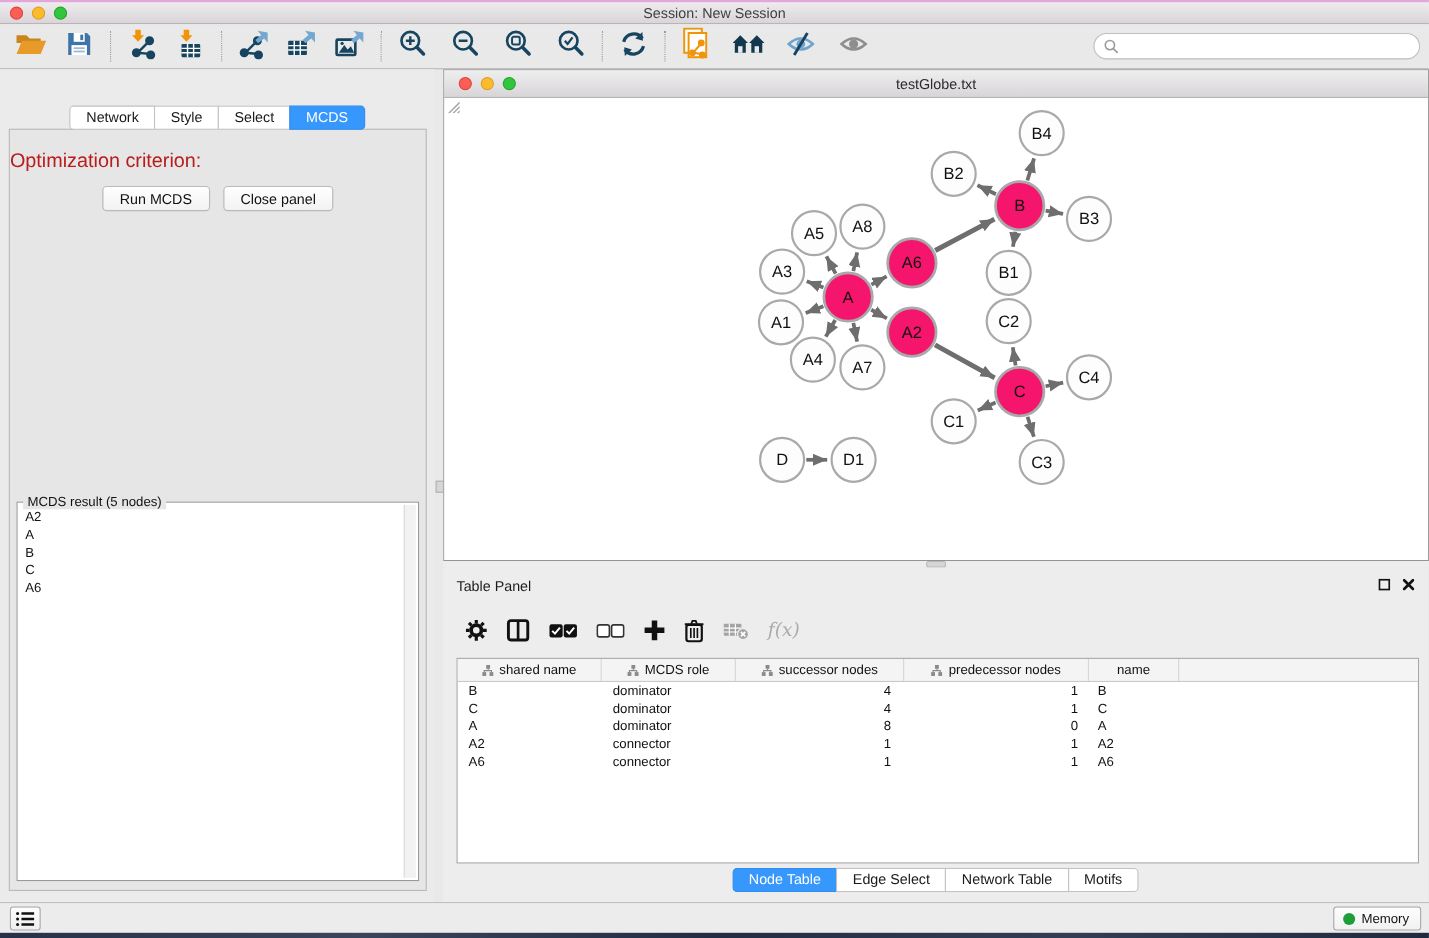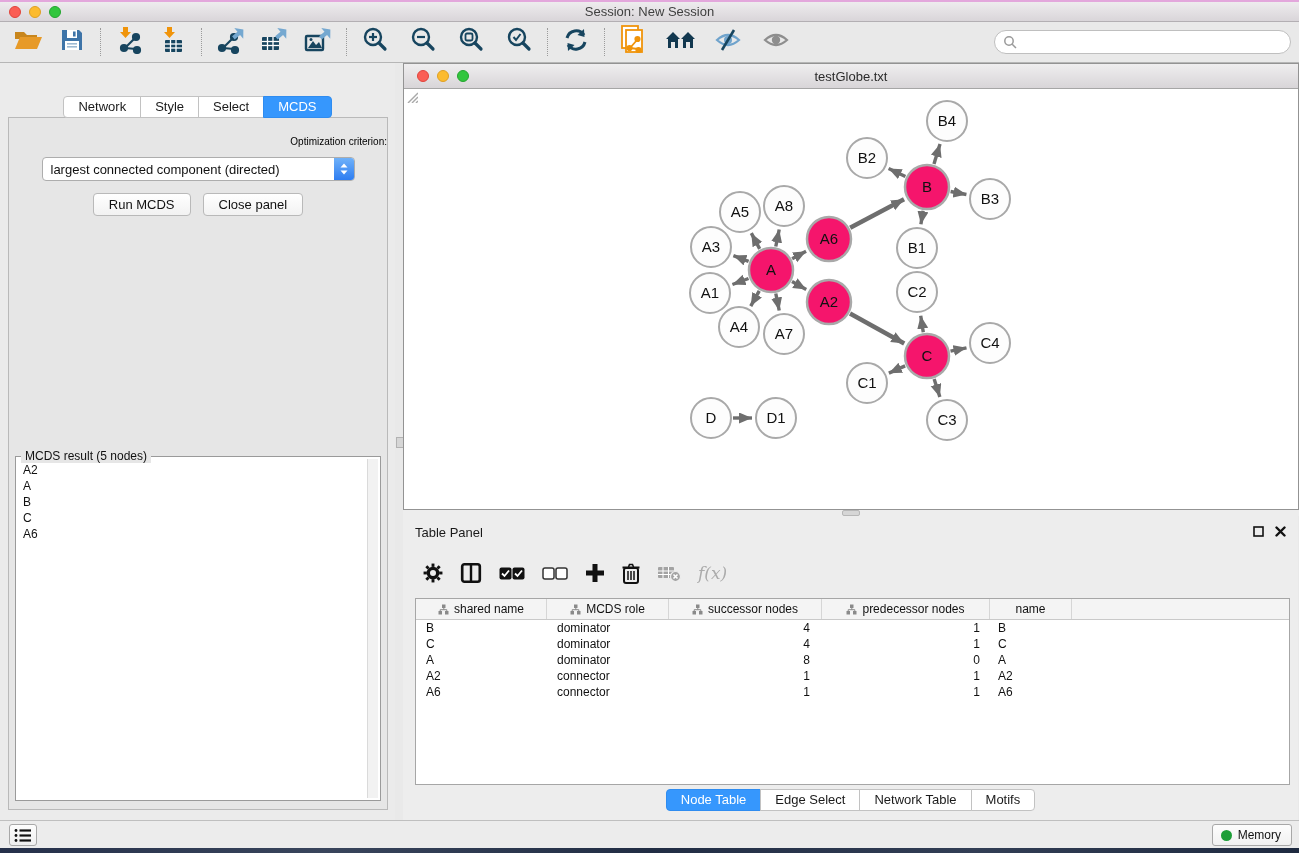--- a/index.html
+++ b/index.html
@@ -35,21 +35,21 @@
   .panel-title { position:absolute; left:10px; top:9px; font-size:13px; color:#1A1A1A; }
   .win-btns { position:absolute; right:12px; top:10px; display:flex; gap:11px; align-items:center; }
   .cp-tabs { position:absolute; top:33px; left:0; right:0; display:flex; justify-content:center; z-index:2; }
   .seg-btn { background:#FFF; border:1px solid #C2C2C2; margin-left:-1px; padding:2px 14px;
     font-size:13px; color:#1A1A1A; line-height:16px; white-space:nowrap; }
   .seg-btn:first-child { margin-left:0; border-radius:4px 0 0 4px; }
   .seg-btn:last-child { border-radius:0 4px 4px 0; }
   .seg-btn.selected { background:#3697FD; border-color:#2F8CF0; color:#FFF; }
   .cp-content { position:absolute; left:8px; right:7px; top:54px; bottom:10px;
     background:#E6E6E6; border:1px solid #B9B9B9; }
-  .opt-label { margin-top:18px; text-align:right; font-size:10px; color:#000000; }
+  .opt-label { margin-top:18px; text-align:left; font-size:18px; color:#b91c1c; }
   .dropdown { position:relative; margin:10px auto 0; width:313px; height:24px; background:#FFF;
     border:1px solid #ADADAD; border-radius:4px; display:flex; align-items:center; }
   .dropdown .dd-text { flex:1; font-size:13px; color:#111; padding-left:8px; white-space:nowrap; overflow:hidden; }
   .dd-stepper { width:20px; height:22px; margin-right:0; border-radius:0 3px 3px 0;
     background:linear-gradient(#6FB1F9,#2E7DF1); display:flex; align-items:center; justify-content:center; }
   .btn-row { display:flex; justify-content:center; gap:12px; margin-top:12px; }
   .push-btn { background:linear-gradient(#FFFFFF,#F2F2F2); border:1px solid #B9B9B9; border-radius:4px;
     font-size:13px; color:#111; padding:3px 15px; }
   .fieldset { position:absolute; left:6px; right:6px; top:338px; bottom:8px; border:1px solid #9A9A9A; background:#FFF; }
   .fieldset .legend { position:absolute; top:-8px; left:5px; background:#E6E6E6; padding:0 4px; font-size:12px; color:#111; }
@@ -285,29 +285,20 @@
 
   <div class="control-panel">
     <div class="cp-tabs" id="cp-tabs">
         <div class="seg-btn">Network</div>
         <div class="seg-btn">Style</div>
         <div class="seg-btn">Select</div>
         <div class="seg-btn selected">MCDS</div>
       </div>
     <div class="cp-content">
       <div class="opt-label">Optimization criterion:</div>
-      <div class="dropdown">
-        <span class="dd-text">largest connected component (directed)</span>
-        <span class="dd-stepper">
-          <svg width="10" height="14" viewBox="0 0 10 14">
-              <path d="M1.5 5.5 L5 1.5 L8.5 5.5 Z" fill="#FFF"></path>
-              <path d="M1.5 8.5 L5 12.5 L8.5 8.5 Z" fill="#FFF"></path>
-            </svg>
-        </span>
-      </div>
       <div class="btn-row">
         <button class="push-btn">Run MCDS</button>
         <button class="push-btn">Close panel</button>
       </div>
       <div class="fieldset">
         <span class="legend">MCDS result (5 nodes)</span>
         <div class="result-list" id="result-list">
             <div class="result-item">A2</div>
             <div class="result-item">A</div>
             <div class="result-item">B</div>

